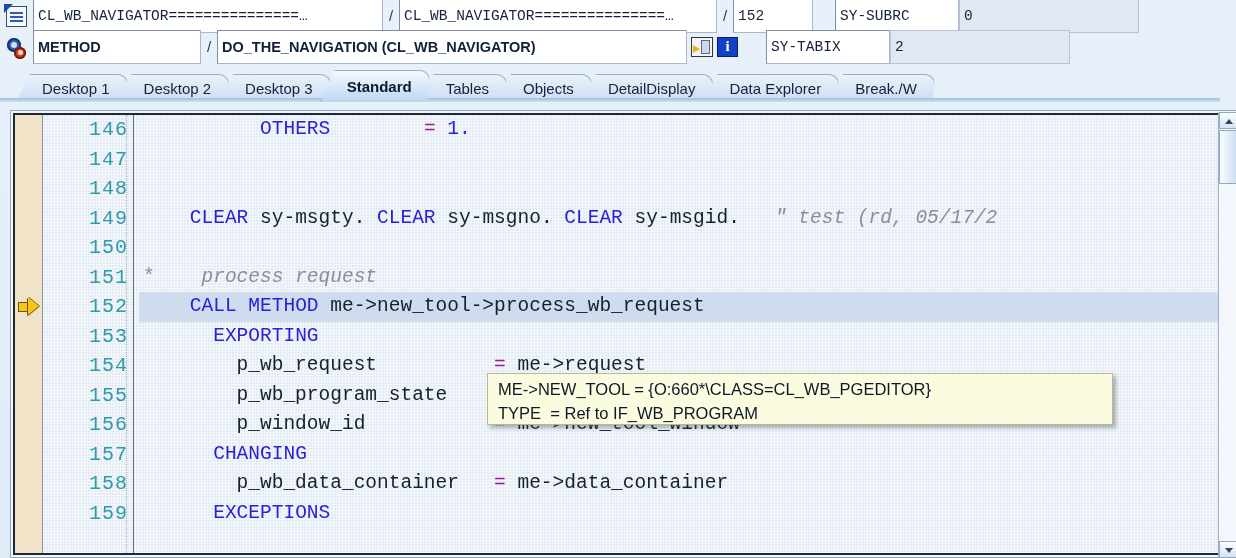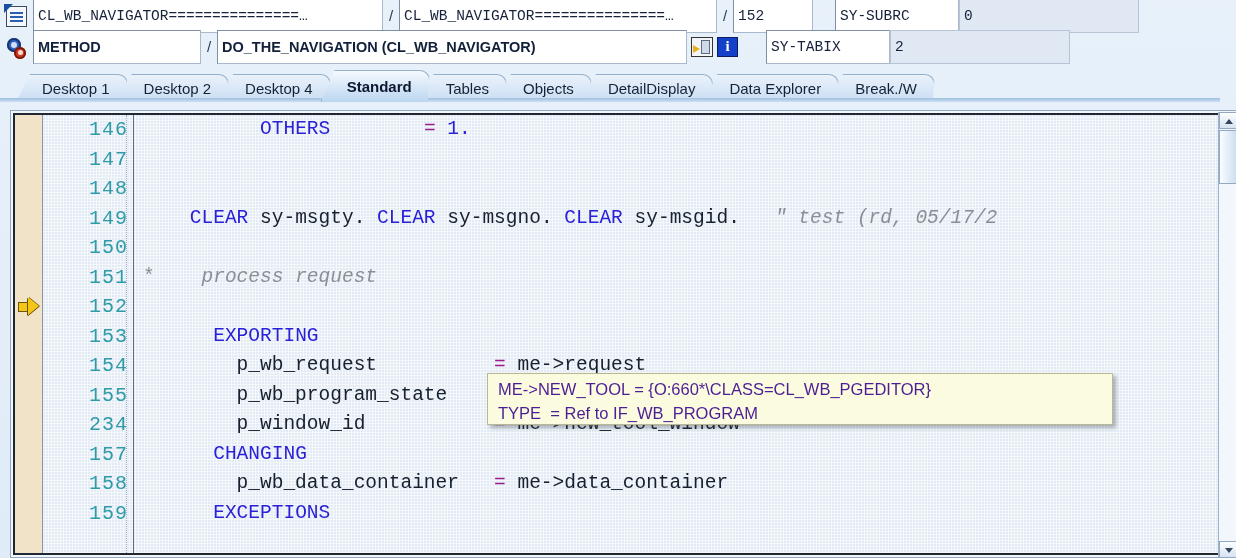--- a/index.html
+++ b/index.html
@@ -304,21 +304,21 @@
   .tooltip {
     position: absolute;
     left: 476px; top: 262px;
     width: 626px; height: 52px;
     background: #fbfbdf;
     border: 1px solid #b8b892;
     box-shadow: 3px 3px 4px rgba(60,70,85,0.40);
     padding: 3px 8px 0 10px;
     font-family: "Liberation Sans", sans-serif;
     font-size: 16.5px;
-    color: #4c1d95;
+    color: #0f172a;
     line-height: 24px;
     white-space: pre;
     z-index: 40;
   }
 
   
   .vscroll {
     position: absolute;
     right: 0; top: 112px;
     width: 18px; height: 446px;
@@ -397,21 +397,21 @@
 
   <div class="tabstrip">
     <div class="tabs" id="tabs-container">
         <div class="tab">
           <span>Desktop 1</span>
         </div>
         <div class="tab">
           <span>Desktop 2</span>
         </div>
         <div class="tab">
-          <span>Desktop 4</span>
+          <span>Desktop 3</span>
         </div>
         <div class="tab active">
           <span>Standard</span>
         </div>
         <div class="tab">
           <span>Tables</span>
         </div>
         <div class="tab">
           <span>Objects</span>
         </div>
@@ -432,25 +432,25 @@
     <div class="editor">
       <div class="gutter"></div>
       <div class="numcol"></div>
       <div class="lines" id="lines-container">
           <div class="line"><div class="marker"></div><div class="lnum">146</div><div class="code-text"><span class="id">          </span><span class="kw">OTHERS</span><span class="id">        </span><span class="op">=</span><span class="id"> </span><span class="num">1</span><span class="num">.</span></div></div>
           <div class="line"><div class="marker"></div><div class="lnum">147</div><div class="code-text"></div></div>
           <div class="line"><div class="marker"></div><div class="lnum">148</div><div class="code-text"></div></div>
           <div class="line"><div class="marker"></div><div class="lnum">149</div><div class="code-text"><span class="id">    </span><span class="kw">CLEAR</span><span class="id"> sy-msgty. </span><span class="kw">CLEAR</span><span class="id"> sy-msgno. </span><span class="kw">CLEAR</span><span class="id"> sy-msgid.</span><span class="cmt">   " test (rd, 05/17/2</span></div></div>
           <div class="line"><div class="marker"></div><div class="lnum">150</div><div class="code-text"></div></div>
           <div class="line"><div class="marker"></div><div class="lnum">151</div><div class="code-text"><span class="star">*</span><span class="cmt">    process request</span></div></div>
-          <div class="line cur"><div class="marker"><div class="arrow-cur"></div></div><div class="lnum">152</div></div>
+          <div class="line cur"><div class="marker"><div class="arrow-cur"></div></div><div class="lnum">152</div><div class="code-text"><span class="id">    </span><span class="kw">CALL METHOD</span><span class="id"> me-&gt;new_tool-&gt;process_wb_request</span></div></div>
           <div class="line"><div class="marker"></div><div class="lnum">153</div><div class="code-text"><span class="id">      </span><span class="kw">EXPORTING</span></div></div>
           <div class="line"><div class="marker"></div><div class="lnum">154</div><div class="code-text"><span class="id">        p_wb_request          </span><span class="op">=</span><span class="id"> me-&gt;request</span></div></div>
           <div class="line"><div class="marker"></div><div class="lnum">155</div><div class="code-text"><span class="id">        p_wb_program_state    </span><span class="op">=</span><span class="id"> me-&gt;program_state</span></div></div>
-          <div class="line"><div class="marker"></div><div class="lnum">234</div><div class="code-text"><span class="id">        p_window_id           </span><span class="op">=</span><span class="id"> me-&gt;new_tool_window</span></div></div>
+          <div class="line"><div class="marker"></div><div class="lnum">156</div><div class="code-text"><span class="id">        p_window_id           </span><span class="op">=</span><span class="id"> me-&gt;new_tool_window</span></div></div>
           <div class="line"><div class="marker"></div><div class="lnum">157</div><div class="code-text"><span class="id">      </span><span class="kw">CHANGING</span></div></div>
           <div class="line"><div class="marker"></div><div class="lnum">158</div><div class="code-text"><span class="id">        p_wb_data_container   </span><span class="op">=</span><span class="id"> me-&gt;data_container</span></div></div>
           <div class="line"><div class="marker"></div><div class="lnum">159</div><div class="code-text"><span class="id">      </span><span class="kw">EXCEPTIONS</span></div></div>
         </div>
     </div>
 
     <div class="tooltip"><span>ME-&gt;NEW_TOOL = {O:660*\CLASS=CL_WB_PGEDITOR}</span>
 <span>TYPE  = Ref to IF_WB_PROGRAM</span></div>
   </div>
 

